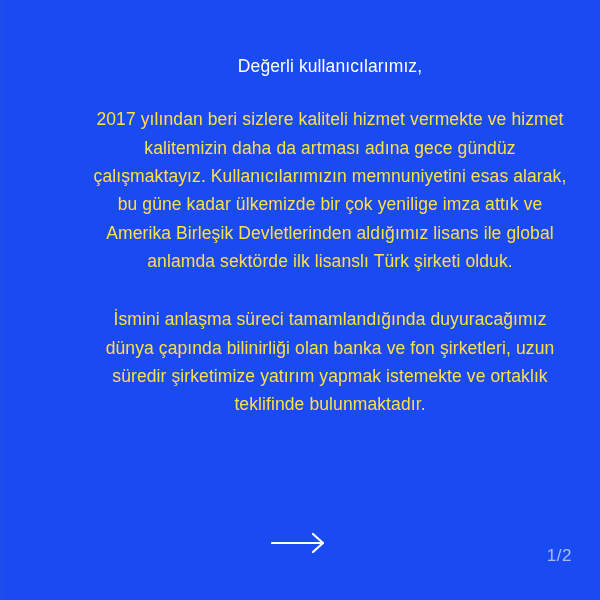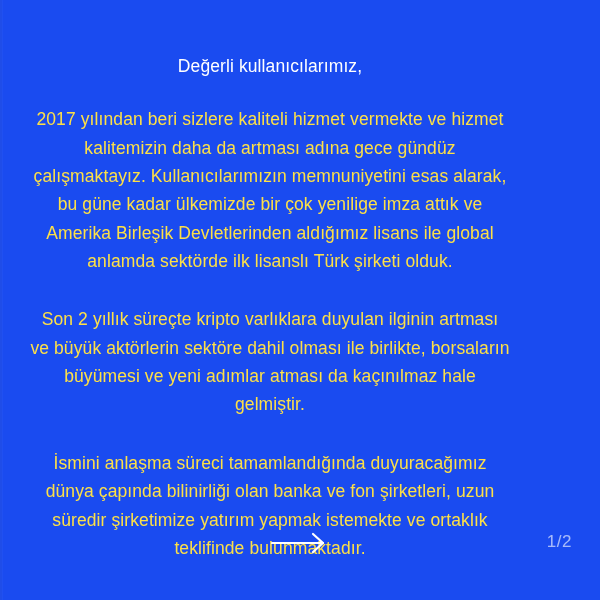--- a/index.html
+++ b/index.html
@@ -14,21 +14,21 @@
     overflow: hidden;
   }
   .slide {
     position: relative;
     width: 600px;
     height: 600px;
     box-sizing: border-box;
     background: #1A4BF0;
     display: flex;
     flex-direction: column;
-    align-items: flex-start;
+    align-items: flex-end;
   }
   
   .texture {
     position: absolute;
     inset: 0;
     pointer-events: none;
     background:
       linear-gradient(90deg,
         rgba(255,255,255,0.030) 0px, rgba(255,255,255,0.030) 3px,
         rgba(0,0,0,0.00) 3px, rgba(0,0,0,0.00) 26px),
@@ -81,38 +81,37 @@
     width: 64px;
     height: 34px;
     display: flex;
     align-items: center;
     justify-content: center;
   }
   .next-arrow svg { display: block; }
   .page-indicator {
     position: absolute;
     right: 28px;
-    top: 10px;
+    top: 24px;
     font-size: 17px;
     color: rgba(255,255,255,0.62);
     letter-spacing: 0.5px;
   }
 </style>
 </head>
 <body>
 
 <div class="slide">
   <div class="texture"></div>
 
   <div class="content">
     <div class="heading">Değerli kullanıcılarımız,</div>
 
     <div class="para first">2017 yılından beri sizlere kaliteli hizmet vermekte ve hizmet kalitemizin daha da artması adına gece gündüz çalışmaktayız. Kullanıcılarımızın memnuniyetini esas alarak, bu güne kadar ülkemizde bir çok yenilige imza attık ve Amerika Birleşik Devletlerinden aldığımız lisans ile global anlamda sektörde ilk lisanslı Türk şirketi olduk.</div>
 
-    <div class="para second">Son 2 yıllık süreçte kripto varlıklara duyulan ilginin artması ve büyük aktörlerin sektöre dahil olması ile birlikte, borsaların büyümesi ve yeni adımlar atması da kaçınılmaz hale gelmiştir.</div>
 
     <div class="para third">İsmini anlaşma süreci tamamlandığında duyuracağımız dünya çapında bilinirliği olan banka ve fon şirketleri, uzun süredir şirketimize yatırım yapmak istemekte ve ortaklık teklifinde bulunmaktadır.</div>
   </div>
 
   <div class="footer">
     <div class="next-arrow">
       <span>
         <svg width="58" height="22" viewBox="0 0 58 22" fill="none" aria-hidden="true">
           <line x1="1" y1="11" x2="52" y2="11" stroke="#FFFFFF" stroke-width="2.2" stroke-linecap="round"></line>
           <polyline points="42,2 52,11 42,20" fill="none" stroke="#FFFFFF" stroke-width="2.2" stroke-linecap="round" stroke-linejoin="round"></polyline>

